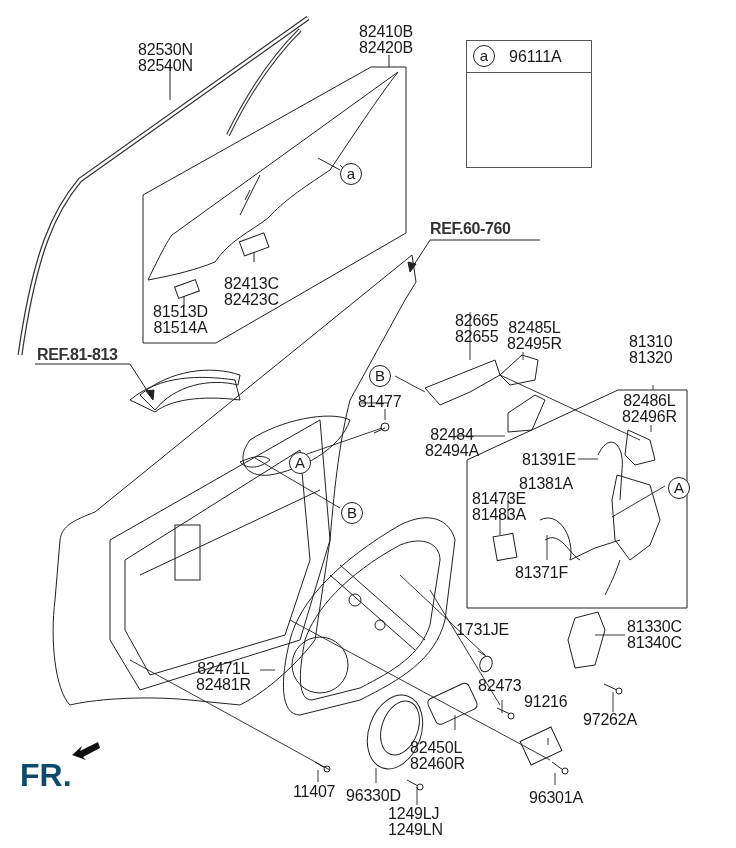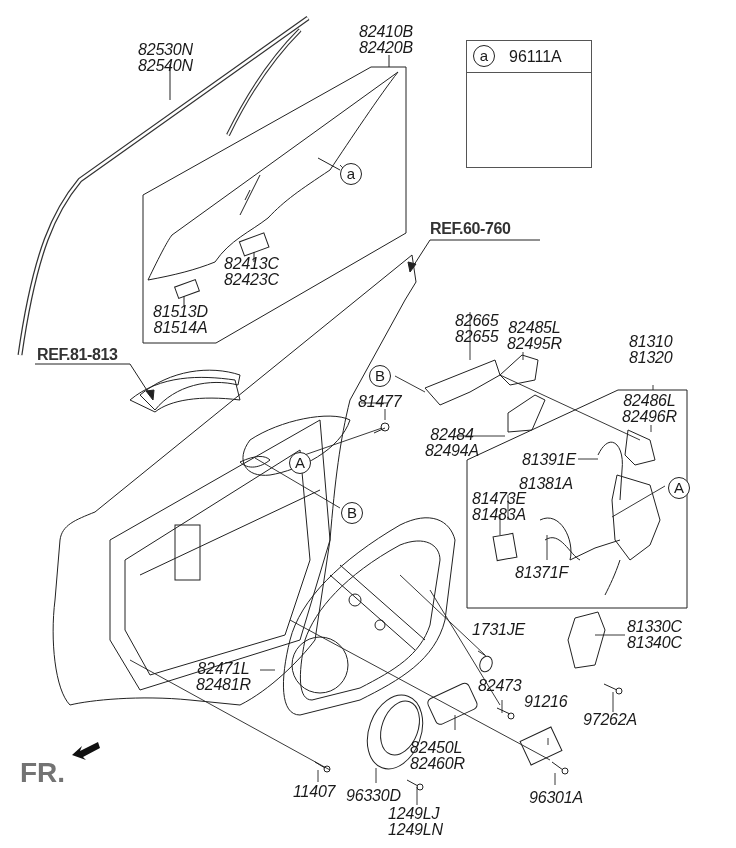--- a/index.html
+++ b/index.html
@@ -1,26 +1,26 @@
 <!DOCTYPE html>
 <html><head>
 <meta charset="utf-8">
 <style>
   html, body { margin: 0; padding: 0; background: #ffffff; }
   body { width: 736px; height: 848px; position: relative; overflow: hidden;
          font-family: "Liberation Sans", sans-serif; color: #1a1a1a; }
   #diagram { position: absolute; left: 0; top: 0; width: 736px; height: 848px; }
   .lbl { position: absolute; font-size: 16px; line-height: 16px; color: #1a1a1a;
          white-space: nowrap; letter-spacing: -0.2px; }
-  .lbl span { display: block; font-style: italic; }
+  .lbl span { display: block; }
   .lbl.r { text-align: center; }
   .lbl.c { text-align: center; }
   .ref { position: absolute; font-size: 16px; font-weight: bold; color: #333;
          letter-spacing: -0.4px; white-space: nowrap; }
-  .fr { position: absolute; font-size: 28px; font-weight: bold; color: #737373; }
+  .fr { position: absolute; font-size: 32px; font-weight: bold; color: #0c4a6e; }
   .circ { position: absolute; width: 20px; height: 20px; border: 1.2px solid #222;
           border-radius: 50%; font-size: 15px; line-height: 20px; text-align: center;
           background: #fff; }
   .legend-box { position: absolute; left: 466px; top: 40px; width: 124px; height: 126px;
                 border: 1px solid #555; background: #fff; }
   .legend-head { height: 31px; border-bottom: 1px solid #555; position: relative; }
   .legend-head .circ { left: 6px; top: 4px; }
   .legend-code { position: absolute; left: 42px; top: 7px; font-size: 16px; }
 </style>
 </head>
@@ -189,21 +189,21 @@
 <div class="circ" style="left:668px;top:477px;">A</div>
 
 <div class="lbl c" style="left:138px;top:42px;">
   <span>82530N</span>
   <span>82540N</span>
 </div>
 <div class="lbl c" style="left:359px;top:24px;">
   <span>82410B</span>
   <span>82420B</span>
 </div>
-<div class="lbl c" style="left:224px;top:256px;">
+<div class="lbl c" style="left:224px;top:276px;">
   <span>82413C</span>
   <span>82423C</span>
 </div>
 <div class="lbl c" style="left:153px;top:304px;">
   <span>81513D</span>
   <span>81514A</span>
 </div>
 <div class="lbl c" style="left:455px;top:313px;">
   <span>82665</span>
   <span>82655</span>
@@ -233,21 +233,21 @@
 <div class="lbl" style="left:519px;top:476px;">
   <span>81381A</span>
 </div>
 <div class="lbl" style="left:472px;top:491px;">
   <span>81473E</span>
   <span>81483A</span>
 </div>
 <div class="lbl" style="left:515px;top:565px;">
   <span>81371F</span>
 </div>
-<div class="lbl" style="left:456px;top:622px;padding-left:16px;">
+<div class="lbl" style="left:456px;top:622px;">
   <span>1731JE</span>
 </div>
 <div class="lbl" style="left:627px;top:619px;">
   <span>81330C</span>
   <span>81340C</span>
 </div>
 <div class="lbl r" style="left:196px;top:661px;">
   <span>82471L</span>
   <span>82481R</span>
 </div>

